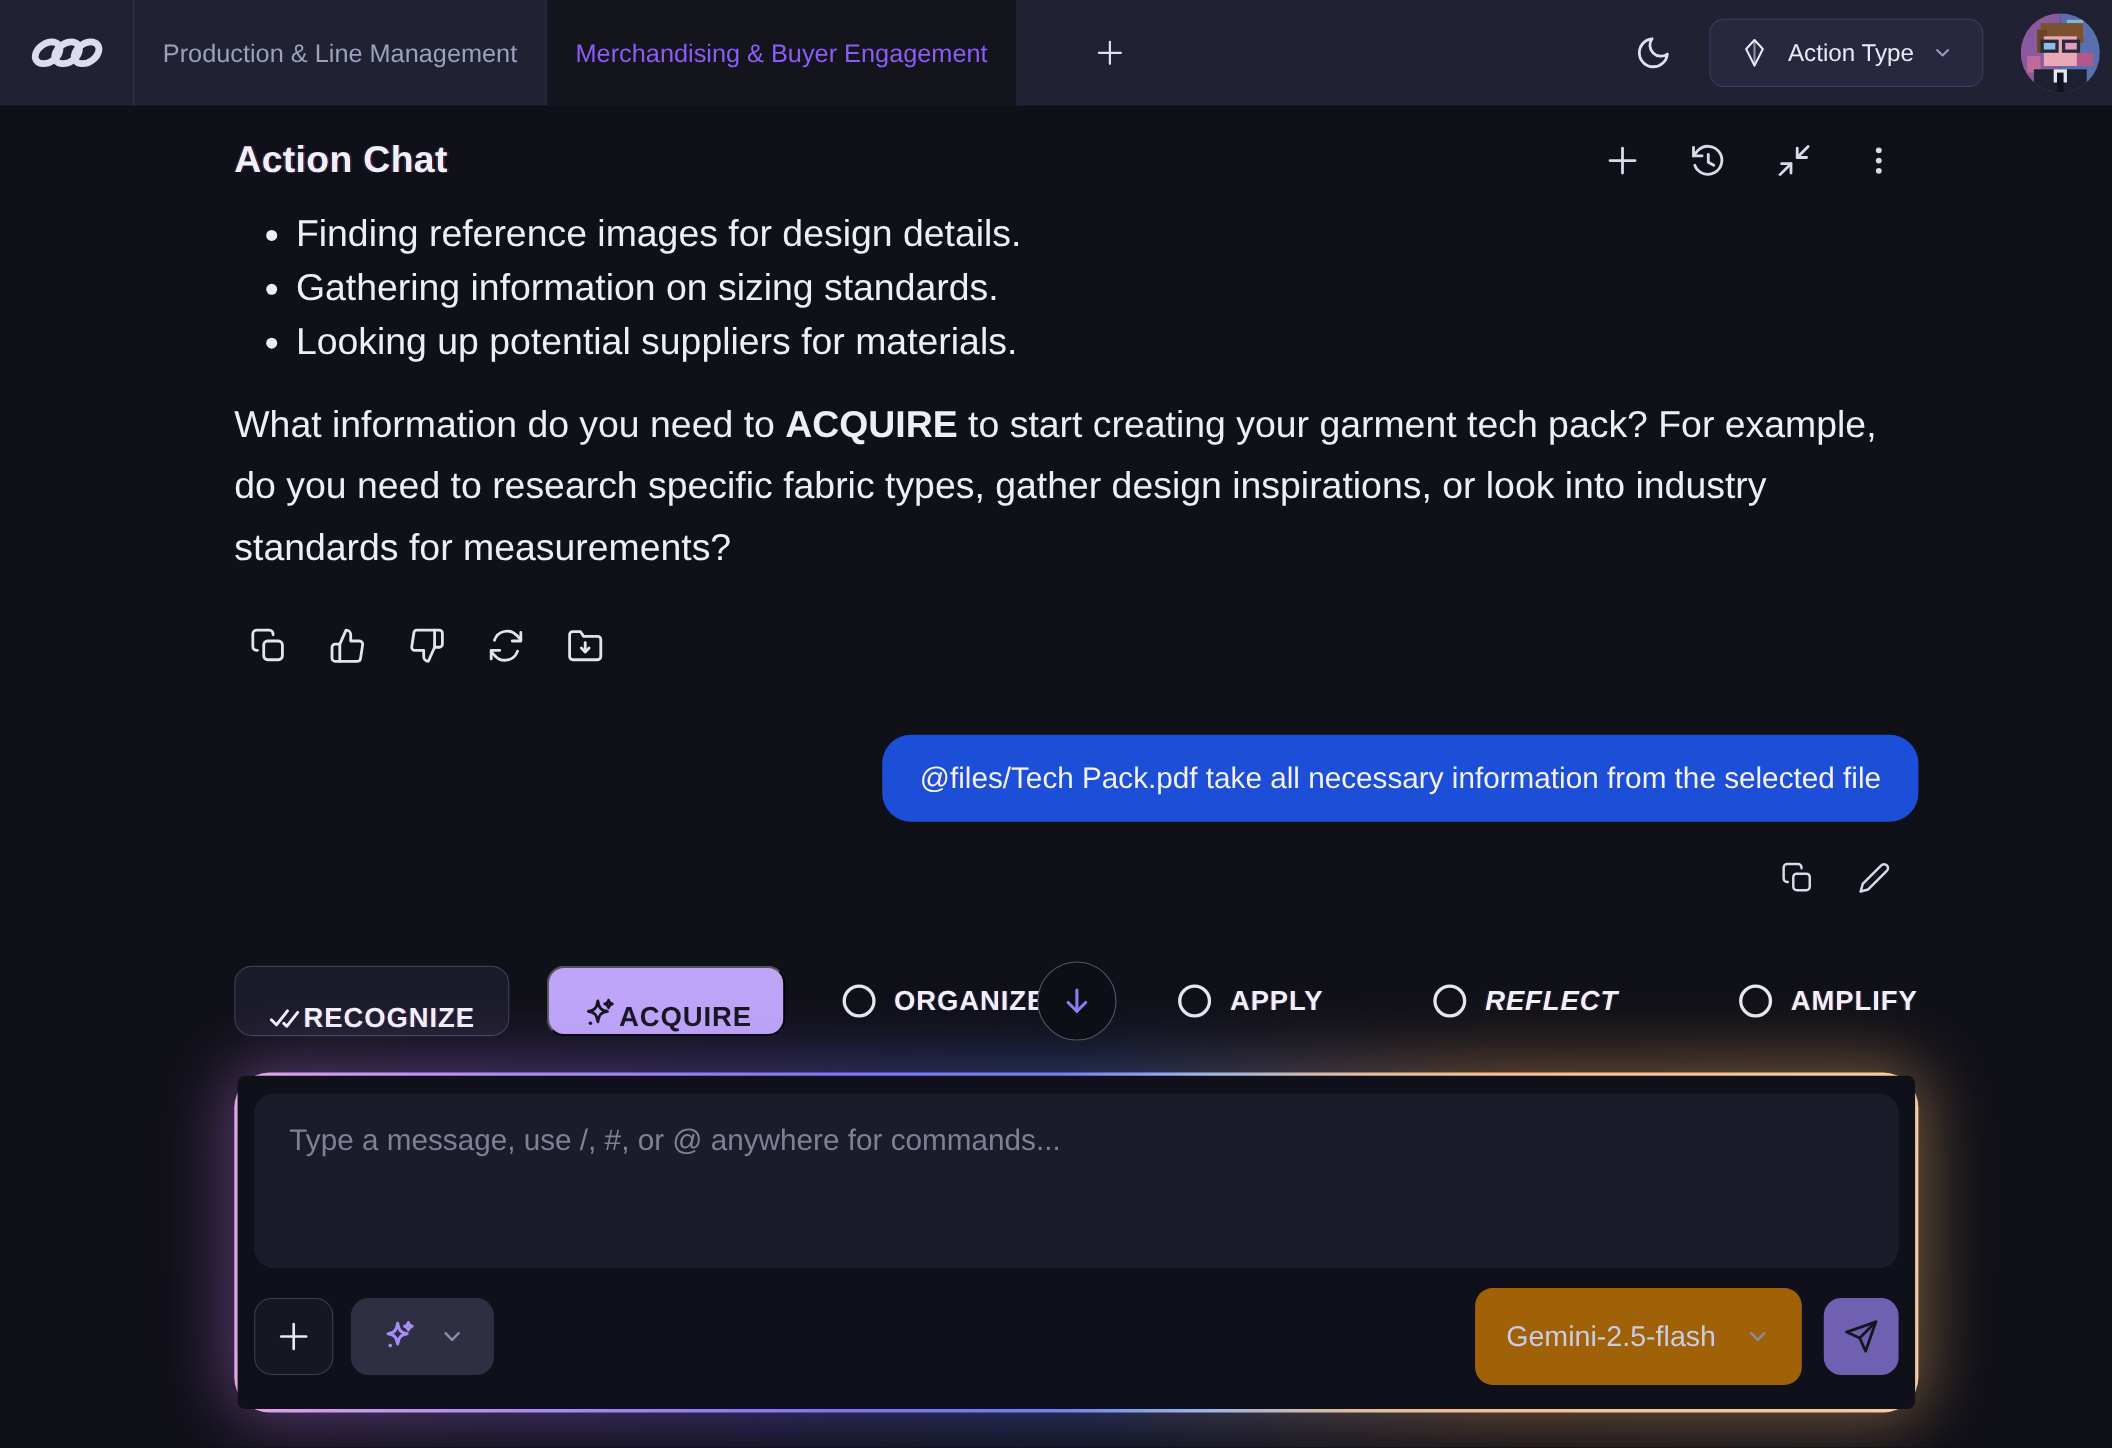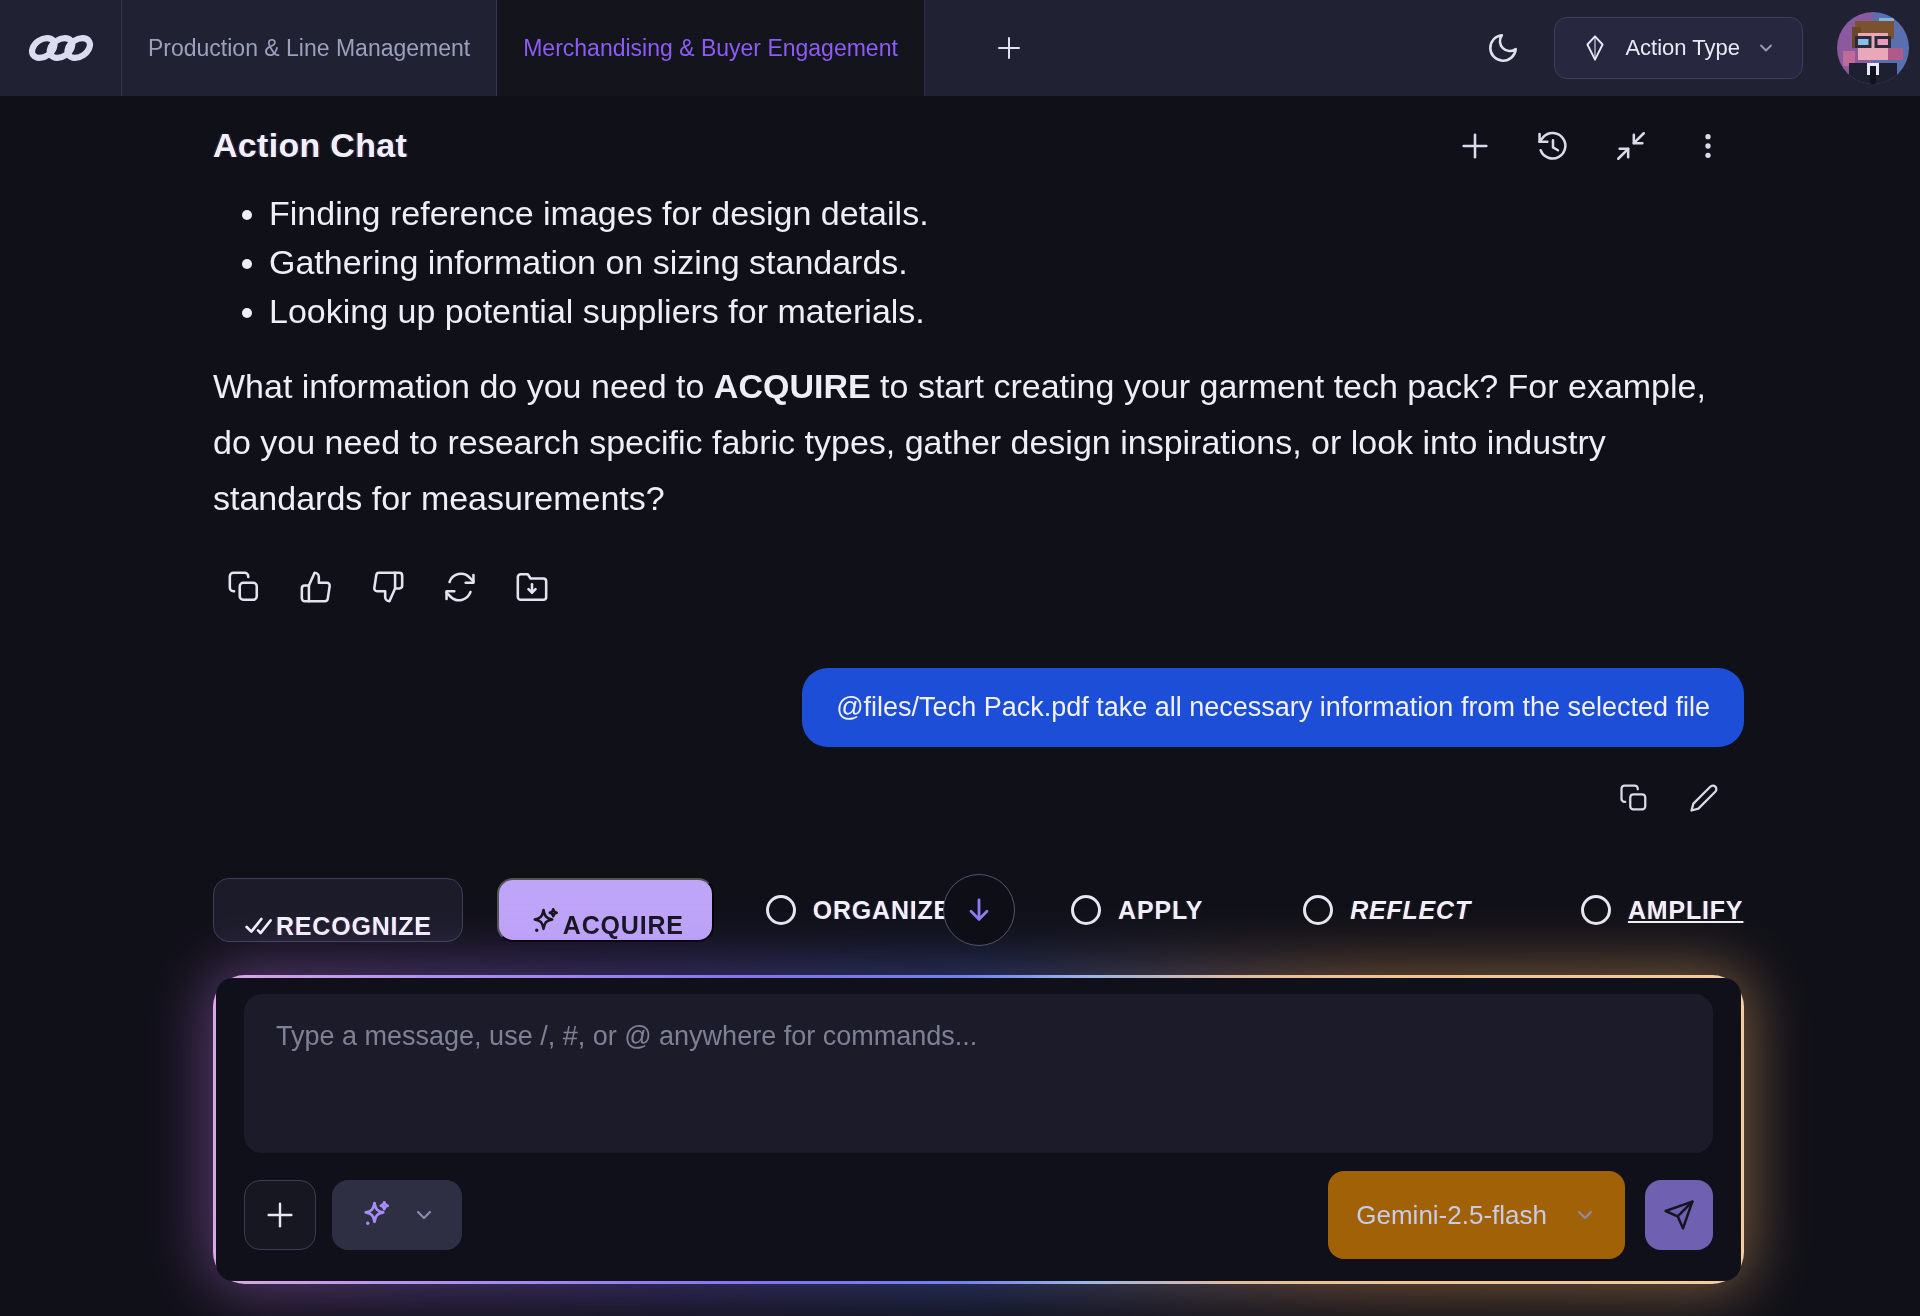--- a/index.html
+++ b/index.html
@@ -68,21 +68,21 @@
                 width:72px; height:72px; border-radius:50%; background:#0e0e16;
                 border:1.5px solid #53536e; display:flex; align-items:center; justify-content:center;
                 color:#8e7cf2; cursor:pointer; z-index:3; }
 
   
   .composer-wrap { position:relative; margin-top:30px; border-radius:32px; padding:3px;
     background:linear-gradient(90deg,#eebbe9 0%,#bba2f6 14%,#8a7cf0 36%,#7f8af0 49%,#a9c9f7 57%,#f3cda6 67%,#f6d7af 100%); }
   .composer-wrap::before { content:""; position:absolute; inset:-8px; border-radius:40px;
     background:linear-gradient(90deg,#b46fd8 0%,#7b5fe8 30%,#4f6fe0 50%,#e8a25f 75%,#f0b06a 100%);
     filter:blur(30px); opacity:.45; z-index:0; }
-  .composer { position:relative; z-index:1; background:#10101a; border-radius:17px; padding:16px 28px 22px; }
+  .composer { position:relative; z-index:1; background:#10101a; border-radius:7px; padding:16px 15px 22px; }
   .composer-input { display:block; width:100%; height:159px; background:#1b1b2a; border:none;
     border-radius:18px; resize:none; outline:none; padding:27px 32px; font-size:27px;
     color:#e8e9f2; font-family:"Liberation Sans", sans-serif; }
   .composer-input::placeholder { color:#7e8096; }
   .composer-row { display:flex; align-items:center; margin-top:18px; }
   .add-btn { width:72px; height:70px; border-radius:16px; background:#171722;
     border:1.5px solid #3c3c55; color:#e8e8f2; cursor:pointer;
     display:flex; align-items:center; justify-content:center; }
   .sparkle-btn { height:70px; padding:0 26px; margin-left:16px; border-radius:16px; background:#2f2f44;
     border:none; display:flex; align-items:center; gap:18px; cursor:pointer; color:#8a8da8; }
@@ -319,21 +319,21 @@
     <button class="stage-plain stage-gap" style="background:none;border:none;">
       <span class="ring"></span>
       <span class="stage-label">APPLY</span>
     </button>
 
     <button class="stage-plain" style="background:none;border:none;margin-left:100px;font-style:italic;">
       <span class="ring"></span>
       <span class="stage-label">REFLECT</span>
     </button>
 
-    <button class="stage-plain" style="background:none;border:none;margin-left:110px;text-decoration:underline;">
+    <button class="stage-plain" style="background:none;border:none;margin-left:110px;">
       <span class="ring"></span>
       <span class="stage-label">AMPLIFY</span>
     </button>
 
     <button class="scroll-btn">
       <span>
         <svg width="32" height="32" viewBox="0 0 24 24" fill="none" stroke="currentColor" stroke-width="2.1" stroke-linecap="round" stroke-linejoin="round">
           <line x1="12" y1="4.5" x2="12" y2="19"></line>
             <polyline points="6 13 12 19 18 13"></polyline>
         </svg>

